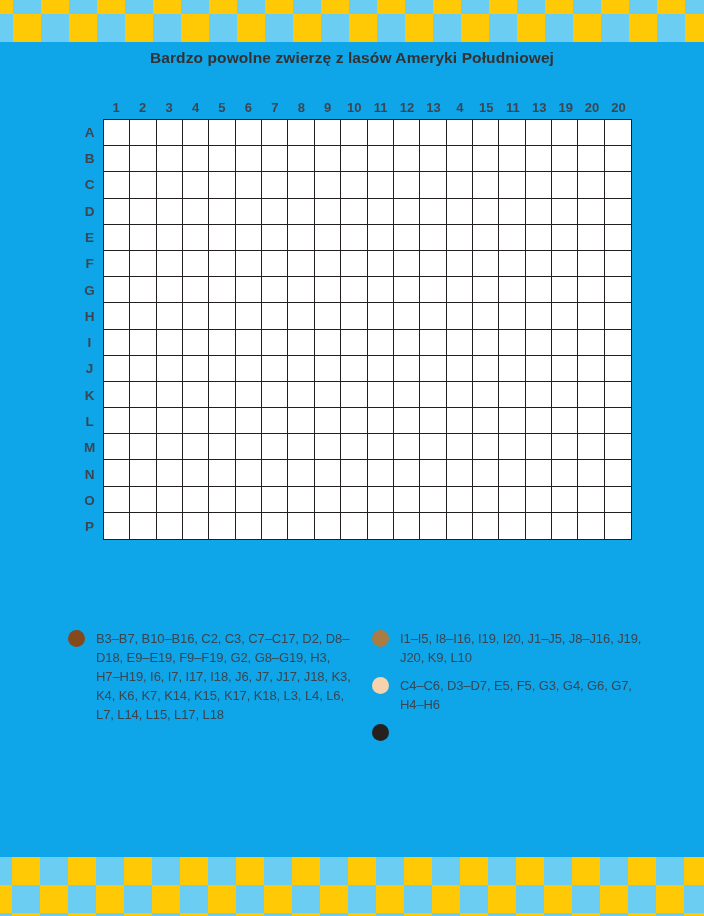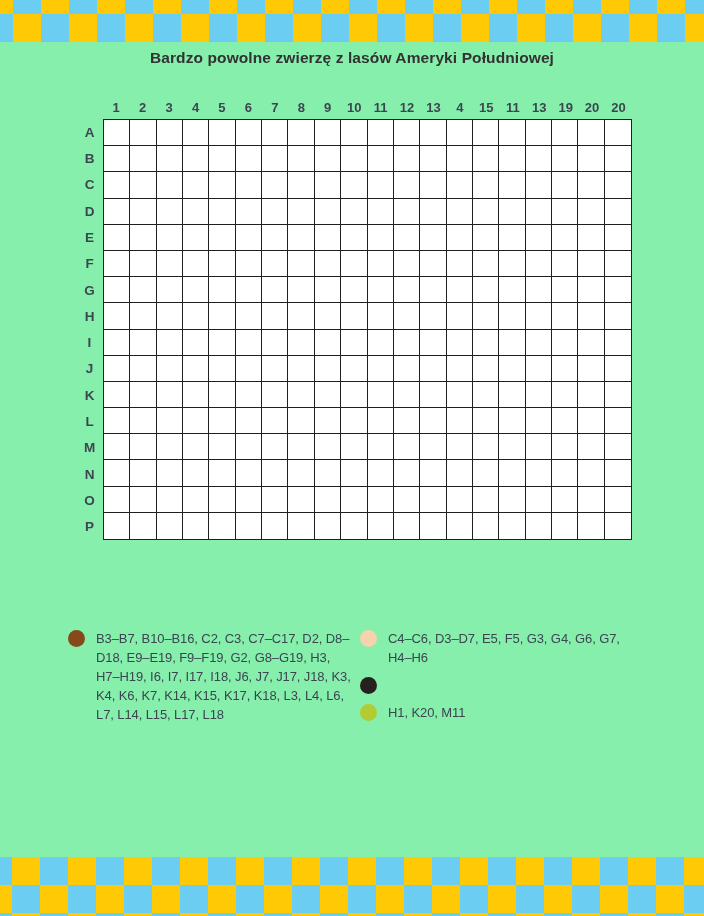--- a/index.html
+++ b/index.html
@@ -1,20 +1,20 @@
 <!DOCTYPE html>
 <html><head>
 <meta charset="utf-8">
 <style>
   html, body { margin: 0; padding: 0; }
   .page {
     position: relative;
     width: 704px;
     height: 916px;
-    background: #86efac;
+    background: #0ea5e9;
     font-family: "Liberation Sans", sans-serif;
     overflow: hidden;
   }
 
   
   .checker {
     position: absolute;
     left: 0;
     width: 704px;
     background: repeating-conic-gradient(#ffca05 0% 25%, #6ccdf2 0% 50%);
@@ -60,21 +60,21 @@
     background: #ffffff;
     display: grid;
     grid-template-columns: repeat(20, 1fr);
     grid-template-rows: repeat(16, 1fr);
   }
   .cell { background: #fff; border-right: 1.2px solid #231f20; border-bottom: 1.2px solid #231f20; }
   .cell:nth-child(20n)  { border-right: none; }
   .cell:nth-child(n+301){ border-bottom: none; }
 
   
-  .legend { position: absolute; left: 68px; top: 629px; display: flex; gap: 8px; }
+  .legend { position: absolute; left: 68px; top: 629px; display: flex; gap: 20px; }
   .legend-column { display: flex; flex-direction: column; width: 284px; }
   .legend-item { display: flex; margin-bottom: 9px; }
   .dot {
     width: 17px; height: 17px;
     flex: 0 0 17px;
     border-radius: 50%;
     margin-right: 11px; margin-top: 1px;
   }
   .legend-text {
     font-size: 13px; line-height: 19px;
@@ -464,29 +464,29 @@
 
   <div class="legend">
     <div class="legend-column">
         <div class="legend-item">
           <span class="dot" style="background: rgb(134, 73, 28);"></span>
           <span class="legend-text">B3–B7, B10–B16, C2, C3, C7–C17, D2, D8–D18, E9–E19, F9–F19, G2, G8–G19, H3, H7–H19, I6, I7, I17, I18, J6, J7, J17, J18, K3, K4, K6, K7, K14, K15, K17, K18, L3, L4, L6, L7, L14, L15, L17, L18</span>
         </div>
       </div>
     <div class="legend-column">
         <div class="legend-item">
+          <span class="dot" style="background: rgb(168, 124, 66);"></span>
+          <span class="legend-text">I1–I5, I8–I16, I19, I20, J1–J5, J8–J16, J19, J20, K9, L10</span>
+        </div>
+        <div class="legend-item">
           <span class="dot" style="background: rgb(246, 210, 173);"></span>
           <span class="legend-text">C4–C6, D3–D7, E5, F5, G3, G4, G6, G7, H4–H6</span>
         </div>
         <div class="legend-item">
           <span class="dot" style="background: rgb(38, 33, 30);"></span>
-        </div>
-        <div class="legend-item">
-          <span class="dot" style="background: rgb(178, 203, 51);"></span>
-          <span class="legend-text">H1, K20, M11</span>
         </div>
       </div>
   </div>
 
   <div class="checker checker-bottom">
     
   </div>
 
 </div>
 

